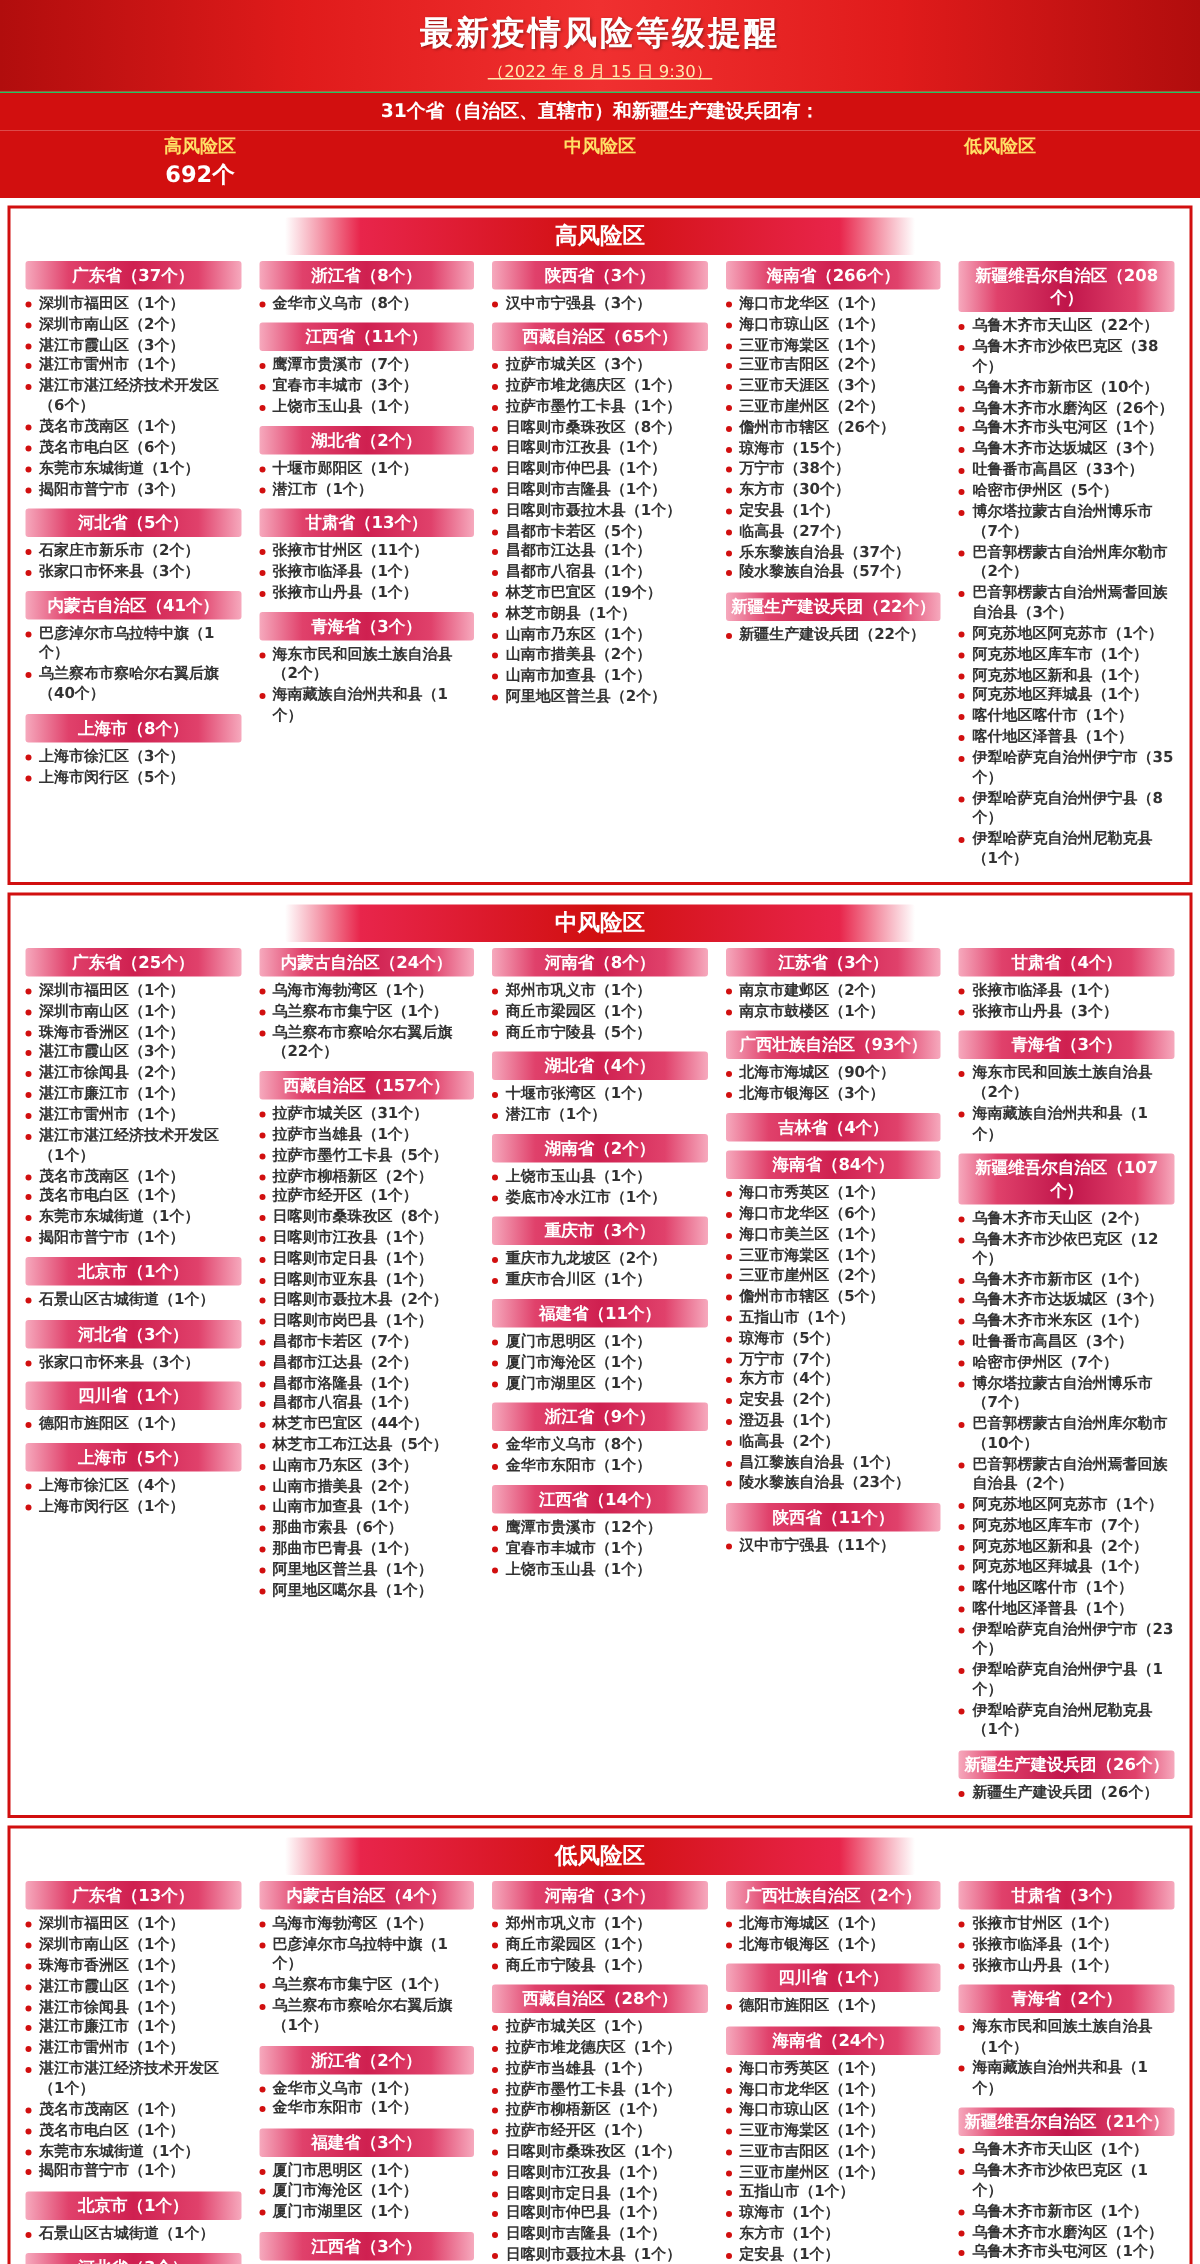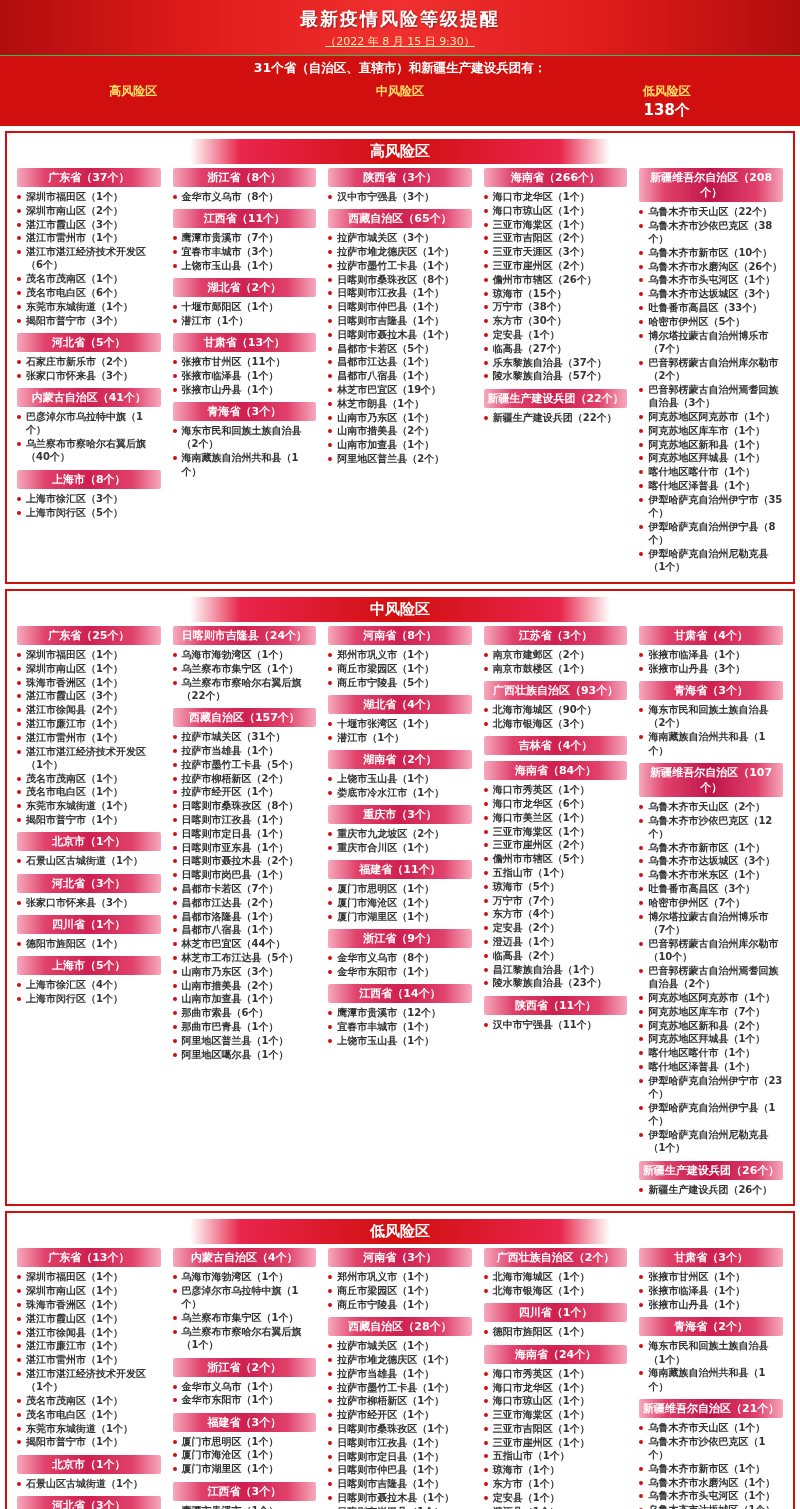--- a/index.html
+++ b/index.html
@@ -11,21 +11,21 @@
     color:#222; font-size:11px;
   }
   .page { width:800px; position:relative; background:#fff; padding:0 0 6px 0; }
 
   
   .header {
     background:linear-gradient(90deg,#b10d0d 0%,#e01b1b 25%,#f03030 50%,#e01b1b 75%,#b10d0d 100%);
     text-align:center; padding:7px 0 6px 0; position:relative;
   }
   .header .title {
-    color:#ffffff; font-size:18px; font-weight:bold; letter-spacing:2px;
+    color:#ffffff; font-size:22px; font-weight:bold; letter-spacing:2px;
     text-shadow:1px 1px 2px rgba(0,0,0,.35);
   }
   .header .subtitle { color:#ffe9b0; font-size:11px; margin-top:3px;text-decoration:underline; }
   .bar2 {
     background:#d20f0f; color:#fff; text-align:center;
     font-size:12.5px; font-weight:bold; padding:4px 0 4px 0;
     border-top:1px solid #22c55e;
   }
   .totals { display:flex; background:#d20f0f; padding:2px 0 6px 0; }
   .totals .tot { flex:1; text-align:center; color:#fff; }
@@ -67,27 +67,27 @@
 <div class="page">
 
   <div class="header">
     <div class="title">最新疫情风险等级提醒</div>
     <div class="subtitle">（2022 年 8 月 15 日 9:30）</div>
   </div>
   <div class="bar2">31个省（自治区、直辖市）和新疆生产建设兵团有：</div>
   <div class="totals">
     <div class="tot">
       <div class="lbl">高风险区</div>
+      <div class="num">692个</div>
     </div>
     <div class="tot">
       <div class="lbl">中风险区</div>
     </div>
     <div class="tot">
       <div class="lbl">低风险区</div>
-      <div class="num">138个</div>
     </div>
   </div>
 
   <div id="sections-host">
       <div class="section">
         <div class="section-title">高风险区</div>
         <div class="cols">
           <div class="col">
             <div class="prov first">广东省（37个）</div>
             <ul class="items">
@@ -252,21 +252,21 @@
             <ul class="items">
               <li>德阳市旌阳区（1个）</li>
             </ul>
             <div class="prov">上海市（5个）</div>
             <ul class="items">
               <li>上海市徐汇区（4个）</li>
               <li>上海市闵行区（1个）</li>
             </ul>
           </div>
           <div class="col">
-            <div class="prov first">日喀则市吉隆县（24个）</div>
+            <div class="prov first">内蒙古自治区（24个）</div>
             <ul class="items">
               <li>乌海市海勃湾区（1个）</li>
               <li>乌兰察布市集宁区（1个）</li>
               <li>乌兰察布市察哈尔右翼后旗（22个）</li>
             </ul>
             <div class="prov">西藏自治区（157个）</div>
             <ul class="items">
               <li>拉萨市城关区（31个）</li>
               <li>拉萨市当雄县（1个）</li>
               <li>拉萨市墨竹工卡县（5个）</li>

